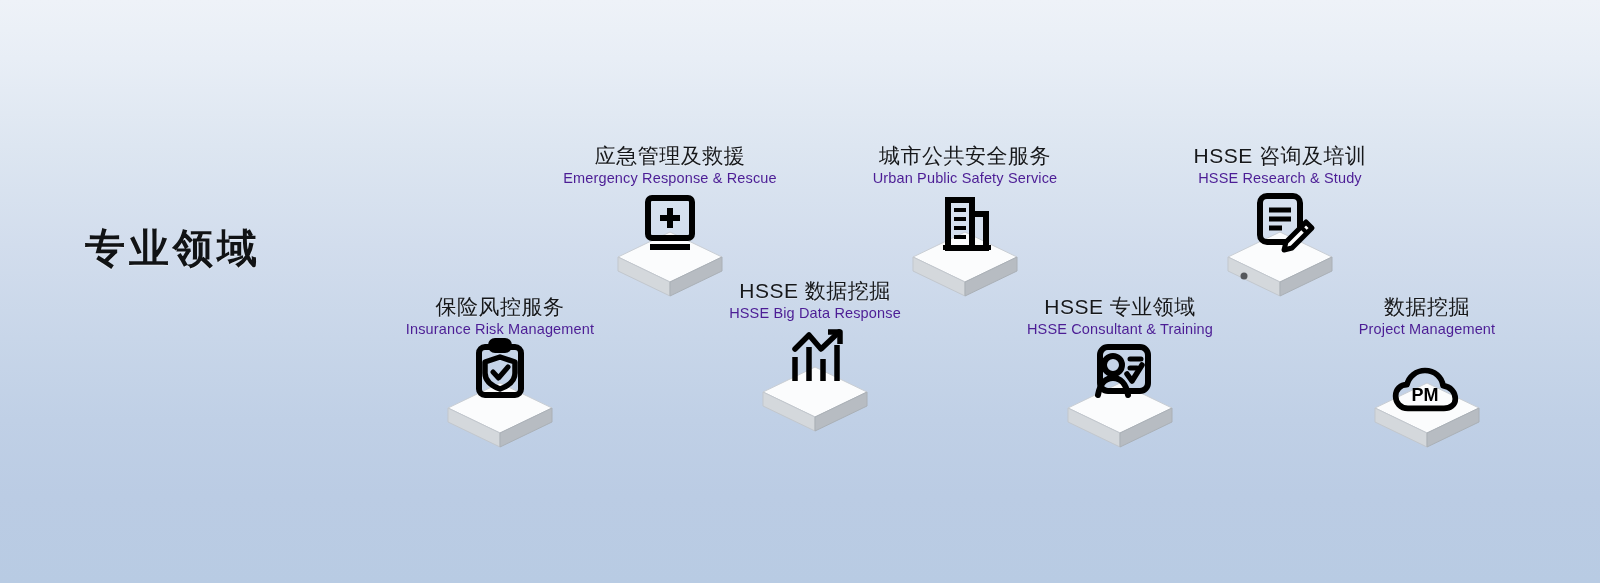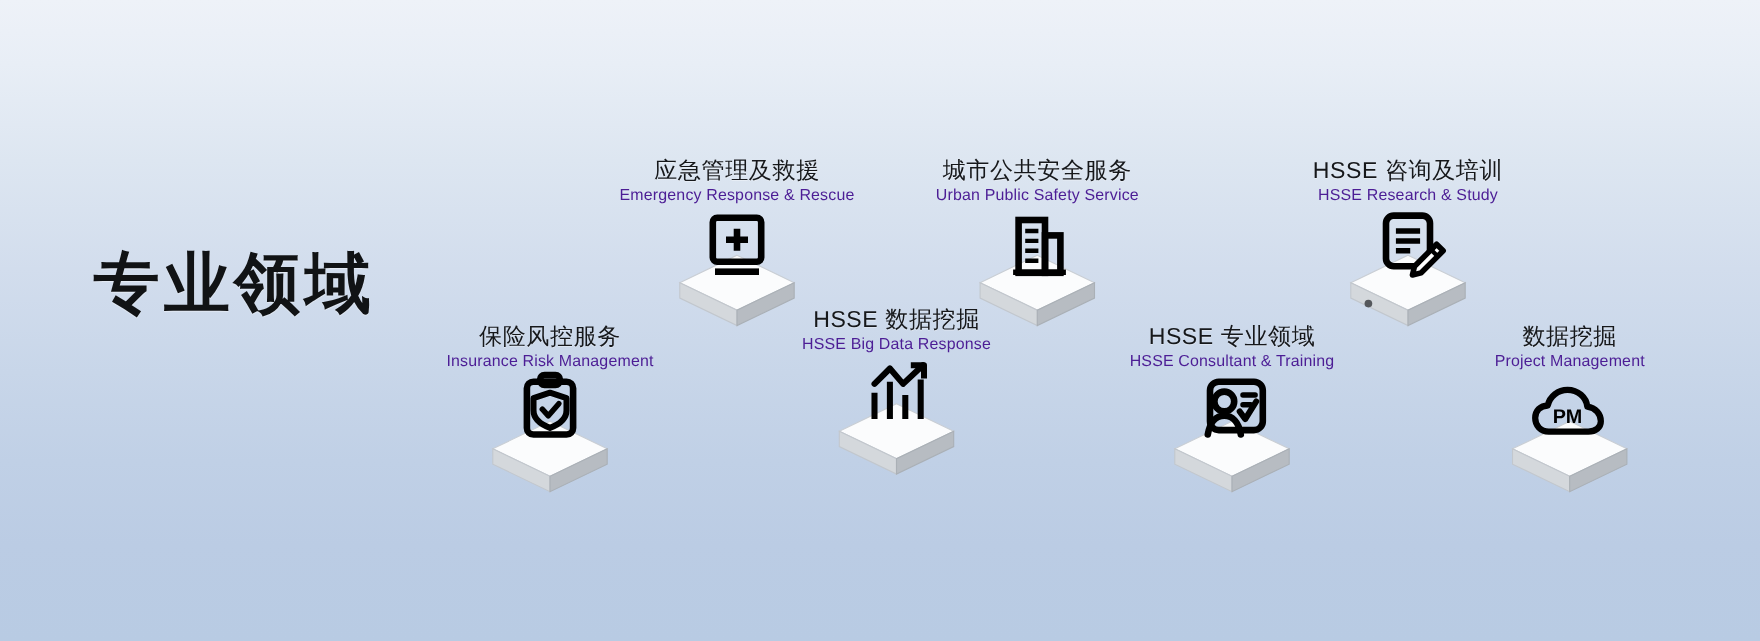--- a/index.html
+++ b/index.html
@@ -23,21 +23,21 @@
   }
   #stage {
     position: relative;
     width: 1600px; height: 583px;
   }
 
   
   .section-title {
     position: absolute;
     left: 85px; top: 228px;
-    font-size: 60px;
+    font-size: 40px;
     font-weight: bold;
     letter-spacing: 4px;
     color: #111315;
     line-height: 1;
     white-space: nowrap;
     text-shadow: 0 1px 1px rgba(255,255,255,0.45);
   }
 
   
   .item {
@@ -118,21 +118,21 @@
       <div class="glyph" style="top:-4px;">
         <svg viewBox="0 0 72 72">
           <rect x="14" y="8" width="44" height="40" rx="4" fill="none" stroke="#000" stroke-width="6"></rect>
           <path d="M36 18 V38 M26 28 H46" fill="none" stroke="#000" stroke-width="6" stroke-linecap="butt"></path>
           <rect x="16" y="54" width="40" height="6" fill="#000"></rect>
         </svg>
       </div>
     </div>
   </div>
 
-  <div class="item" style="left:793px; top:145px;">
+  <div class="item" style="left:815px; top:145px;">
     <div class="label-zh">城市公共安全服务</div>
     <div class="label-en">Urban Public Safety Service</div>
     <div class="art">
       <div class="pedestal">
         <svg viewBox="0 0 112 78">
           <polygon points="56,8 108,33 56,58 4,33" fill="#fbfcfd" stroke="#c9ced4" stroke-width="1"></polygon>
           <polygon points="4,33 56,58 56,72 4,47" fill="#d4d8dc" stroke="#c2c7cd" stroke-width="1"></polygon>
           <polygon points="108,33 56,58 56,72 108,47" fill="#b7bcc2" stroke="#aab0b6" stroke-width="1"></polygon>
         </svg>
       </div>
@@ -243,21 +243,21 @@
     <div class="label-zh">数据挖掘</div>
     <div class="label-en">Project Management</div>
     <div class="art">
       <div class="pedestal">
         <svg viewBox="0 0 112 78">
           <polygon points="56,8 108,33 56,58 4,33" fill="#fbfcfd" stroke="#c9ced4" stroke-width="1"></polygon>
           <polygon points="4,33 56,58 56,72 4,47" fill="#d4d8dc" stroke="#c2c7cd" stroke-width="1"></polygon>
           <polygon points="108,33 56,58 56,72 108,47" fill="#b7bcc2" stroke="#aab0b6" stroke-width="1"></polygon>
         </svg>
       </div>
-      <div class="glyph" style="top:0px; margin-left:-38px; width:76px; height:72px;">
+      <div class="glyph" style="top:16px; margin-left:-38px; width:76px; height:72px;">
         <svg viewBox="0 0 76 72">
           <path d="M20 48 C12 48 7 42 7 35 C7 28 12 23 19 23 C21 14 29 8 38 8
                    C48 8 56 15 57 24 C65 25 70 31 70 38 C70 44 65 48 58 48 Z" fill="none" stroke="#000" stroke-width="6" stroke-linejoin="round"></path>
           <text class="pm-text" x="38" y="40" text-anchor="middle">PM</text>
         </svg>
       </div>
     </div>
   </div>
 
 </div>

